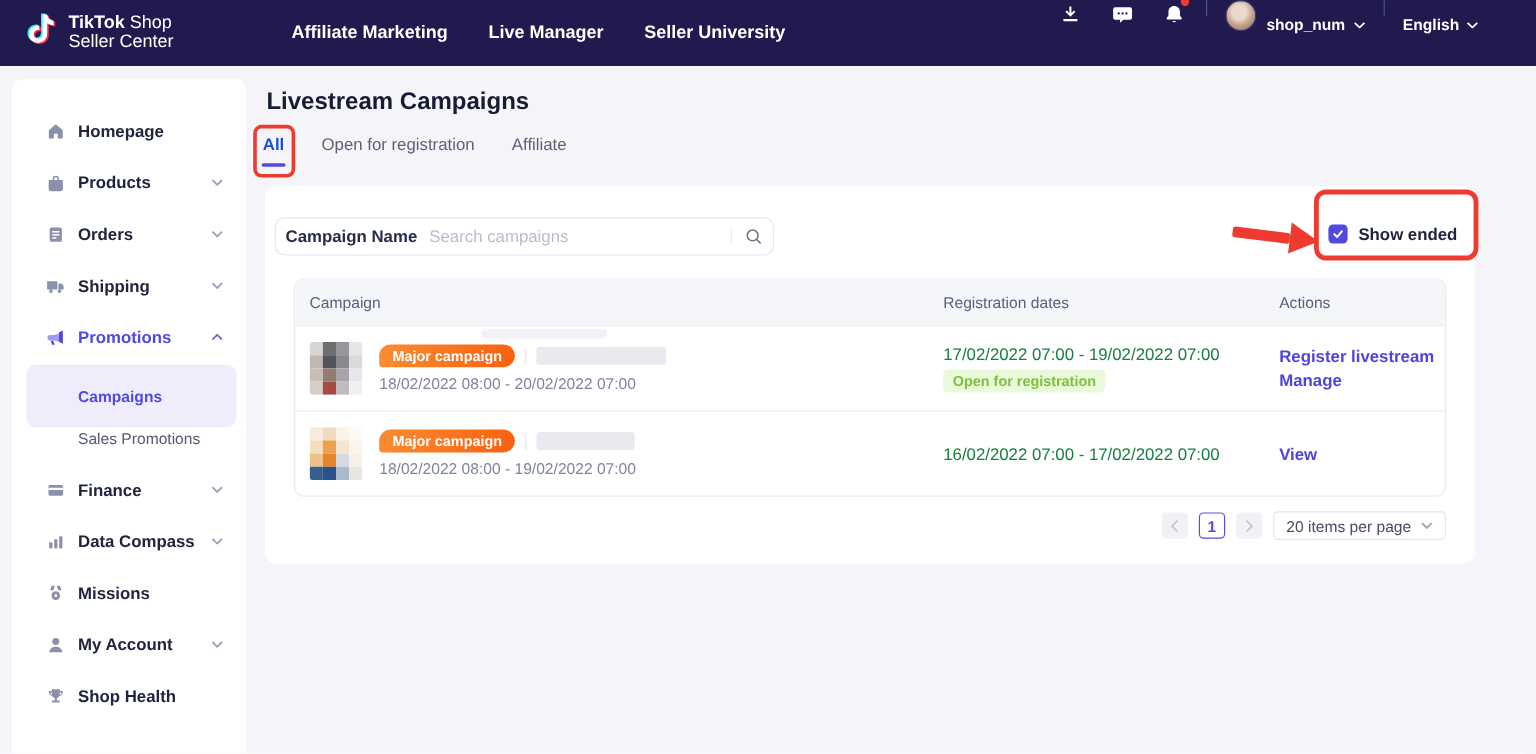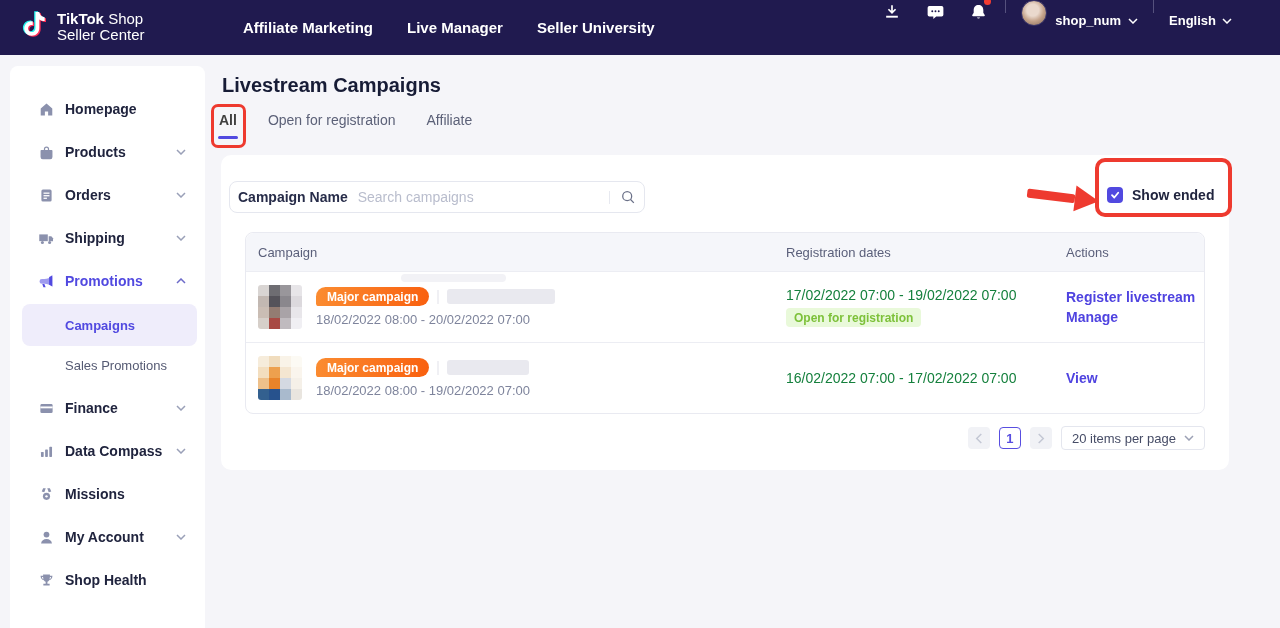--- a/index.html
+++ b/index.html
@@ -25,30 +25,30 @@
   .account-name, .language { font-size:13px; font-weight:600; color:#fff; }
   .language-wrap { display:flex; align-items:center; gap:6px; cursor:pointer; }
 
   
   .sidebar { position:absolute; left:10px; top:66px; width:195px; height:562px; background:#fff; border-radius:8px 8px 0 0; }
   .sb-item { position:absolute; left:0; width:195px; height:40px; display:flex; align-items:center; cursor:pointer; }
   .sb-ic { position:absolute; left:27px; width:18px; height:18px; display:flex; align-items:center; justify-content:center; }
   .sb-label { position:absolute; left:55px; font-size:14px; font-weight:600; color:#20243e; white-space:nowrap; }
   .sb-item.active .sb-label { color:#5149e0; }
   .sb-chev { position:absolute; right:19px; display:flex; }
-  .sb-sub { position:absolute; left:12px; width:175px; height:42px; display:flex; align-items:center; border-radius:8px; cursor:pointer; }
+  .sb-sub { position:absolute; left:12px; width:175px; height:52px; display:flex; align-items:center; border-radius:8px; cursor:pointer; }
   .sb-sub .sb-sub-label { margin-left:43px; font-size:13px; color:#555a73; }
   .sb-sub.active { background:#efedfb; }
   .sb-sub.active .sb-sub-label { color:#5149e0; font-weight:700; }
 
   
   .page-title { position:absolute; left:222px; top:74px; font-size:20px; font-weight:700; color:#171c36; }
   .tabs { position:absolute; left:219px; top:112px; display:flex; gap:31px; }
   .tab { font-size:14px; color:#5c6178; cursor:pointer; white-space:nowrap; }
-  .tab.active { color:#404040; font-weight:700; position:relative; }
+  .tab.active { color:#1d4ed8; font-weight:700; position:relative; }
   .tab.active::after { content:""; position:absolute; left:50%; transform:translateX(-50%); bottom:-11px; width:20px; height:3px; background:#5149e0; border-radius:2px; }
 
   .card { position:absolute; left:221px; top:155px; width:1008px; height:315px; background:#fff; border-radius:10px; }
 
   .search-bar { position:absolute; left:8px; top:26px; width:416px; height:32px; border:1px solid #e5e7ef; border-radius:8px; display:flex; align-items:center; padding:0 8px; background:#fff; }
   .search-label { font-size:14px; font-weight:600; color:#272c49; margin-right:10px; white-space:nowrap; }
   .search-input { flex:1; border:none; outline:none; font-size:14px; color:#272c49; font-family:"Liberation Sans",sans-serif; background:transparent; }
   .search-input::placeholder { color:#b9bdcd; }
   .search-sep { width:1px; height:13px; background:#e7e9f0; margin:0 10px 0 6px; }
   .search-btn { display:flex; cursor:pointer; }

